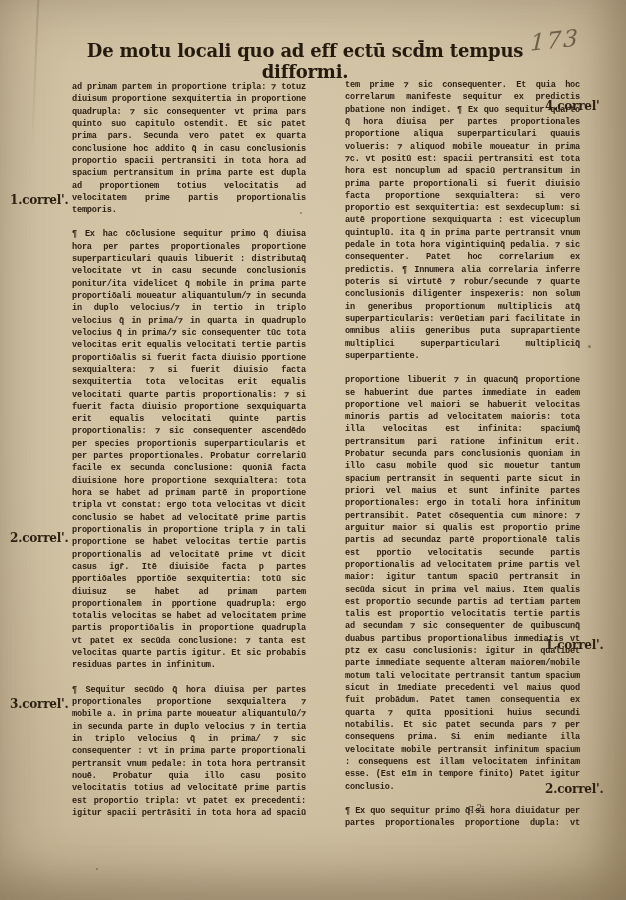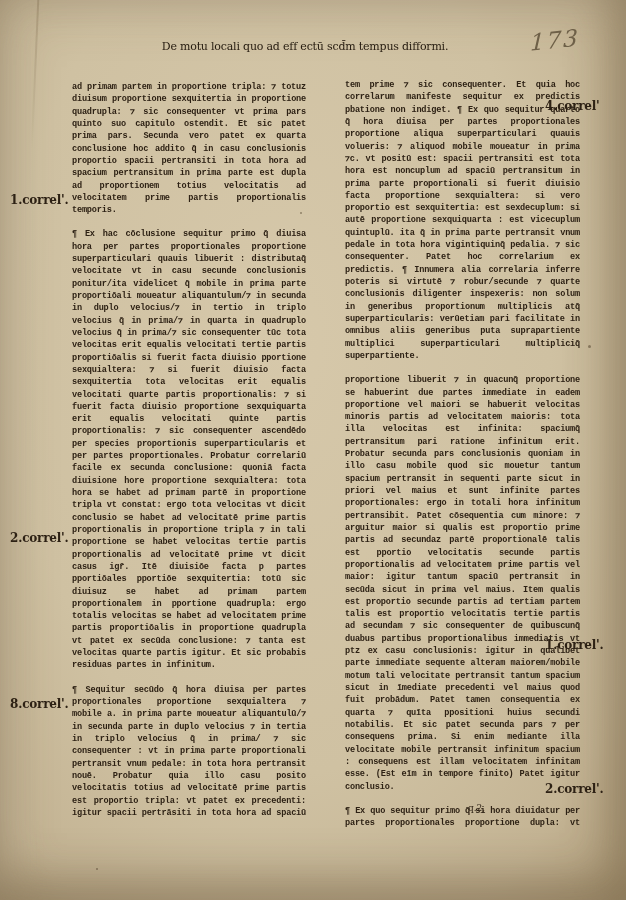--- a/index.html
+++ b/index.html
@@ -18,21 +18,21 @@
       inset 10px 8px 34px rgba(235,228,210,.22);
   }
   .crease{
     position:absolute;left:34px;top:0;width:2px;height:150px;
     background:linear-gradient(to bottom, rgba(110,90,60,.28), rgba(110,90,60,0));
     transform:rotate(2.5deg);
   }
   .ink{color:#2d2114;}
   .header{
     position:absolute;left:70px;top:40px;width:470px;
-    text-align:center;font-weight:normal;font-size:11px;letter-spacing:-0.2px;
+    text-align:center;font-weight:bold;font-size:18px;letter-spacing:-0.2px;
     color:#241a0e;
   }
   .folio{
     position:absolute;left:530px;top:26px;width:70px;
     font-size:23px;font-style:italic;color:#6e6048;
     transform:rotate(-6deg) skewX(-8deg);
     letter-spacing:2px;
   }
   .col{
     position:absolute;
@@ -65,21 +65,21 @@
 <div class="page">
 
   <div class="crease"></div>
 
   <div class="header ink">De motu locali quo ad eff ectū scd̄m tempus difformi.</div>
 
   <div class="folio">173</div>
 
   <div class="margin-note mn-l" style="top:193px">1.correl'.</div>
   <div class="margin-note mn-l" style="top:531px">2.correl'.</div>
-  <div class="margin-note mn-l" style="top:697px">8.correl'.</div>
+  <div class="margin-note mn-l" style="top:697px">3.correl'.</div>
 
   <div class="margin-note mn-r" style="top:99px">4.correl'</div>
   <div class="margin-note mn-r" style="top:638px">1.correl'.</div>
   <div class="margin-note mn-r" style="top:782px">2.correl'.</div>
 
   <div class="col col-left">
     <p>ad primam partem in proportione tripla: ⁊ totuz diuisum proportione sexquitertia in proportione quadrupla: ⁊ sic consequenter vt prima pars quinto suo capitulo ostendit. Et sic patet prima pars. Secunda vero patet ex quarta conclusione hoc addito q̄ in casu conclusionis proportio spacii pertransiti in tota hora ad spacium pertransitum in prima parte est dupla ad proportionem totius velocitatis ad velocitatem prime partis proportionalis temporis.</p>
     <p>¶ Ex hac cōclusione sequitur primo q̄ diuisa hora per partes proportionales proportione superparticulari quauis libuerit : distributaq̄ velocitate vt in casu secunde conclusionis ponitur/ita videlicet q̄ mobile in prima parte proportiōali moueatur aliquantulum/⁊ in secunda in duplo velocius/⁊ in tertio in triplo velocius q̄ in prima/⁊ in quarta in quadruplo velocius q̄ in prima/⁊ sic consequenter tūc tota velocitas erit equalis velocitati tertie partis proportiōalis si fuerit facta diuisio pportione sexquialtera: ⁊ si fuerit diuisio facta sexquitertia tota velocitas erit equalis velocitati quarte partis proportionalis: ⁊ si fuerit facta diuisio proportione sexquiquarta erit equalis velocitati quinte partis proportionalis: ⁊ sic consequenter ascendēdo per species proportionis superparticularis et per partes proportionales. Probatur correlariū facile ex secunda conclusione: quoniā facta diuisione hore proportione sexquialtera: tota hora se habet ad primam partē in proportione tripla vt constat: ergo tota velocitas vt dicit conclusio se habet ad velocitatē prime partis proportionalis in proportione tripla ⁊ in tali proportione se habet velocitas tertie partis proportionalis ad velocitatē prime vt dicit casus igr̄. Itē diuisiōe facta p partes pportiōales pportiōe sexquitertia: totū sic diuisuz se habet ad primam partem proportionalem in pportione quadrupla: ergo totalis velocitas se habet ad velocitatem prime partis proportiōalis in proportione quadrupla vt patet ex secūda conclusione: ⁊ tanta est velocitas quarte partis igitur. Et sic probabis residuas partes in infinitum.</p>
     <p>¶ Sequitur secūdo q̄ hora diuisa per partes proportionales proportione sexquialtera ⁊ mobile a. in prima parte moueatur aliquantulū/⁊ in secunda parte in duplo velocius ⁊ in tertia in triplo velocius q̄ in prima/ ⁊ sic consequenter : vt in prima parte proportionali pertransit vnum pedale: in tota hora pertransit nouē. Probatur quia illo casu posito velocitatis totius ad velocitatē prime partis est proportio tripla: vt patet ex precedenti: igitur spacii pertrāsiti in tota hora ad spaciū ptransitum in prima parte est pportio dupla ad triplam vt ptzet quarta huius: sed noncupla est dupla ad triplam ex secūda parte huius operis capite sexto igitur totius spacii pertrāsiti in tota hora ad spacium pertransitum in prima parte est pportio noncupla quod fuit probandum. ¶ Sequitur tertio q̄ diuisa hora vel tempore aliquo proportione quauis superparticulari vt positum est in primo correlario: spacii pertrāsiti in tota hora ad spaciū pertransitum in prima parte est proportio dupla ad proportionem quam habet velocitas tertie partis ad velocitatem prime partis si fuerit diuisio facta proportione sexquialtera: siuero fiat proportione sexquitertia in proportione dupla ad proportionem velocitatis quarte partis ad velocitatem prime. si sexquiquarta in proportione dupla ad proportionem velocitatis quinte partis ad velocita-</p>
   </div>

